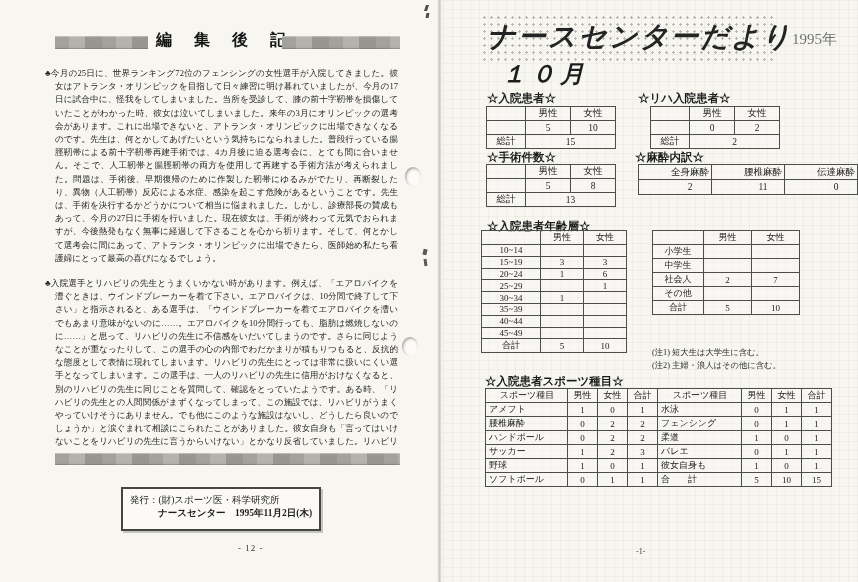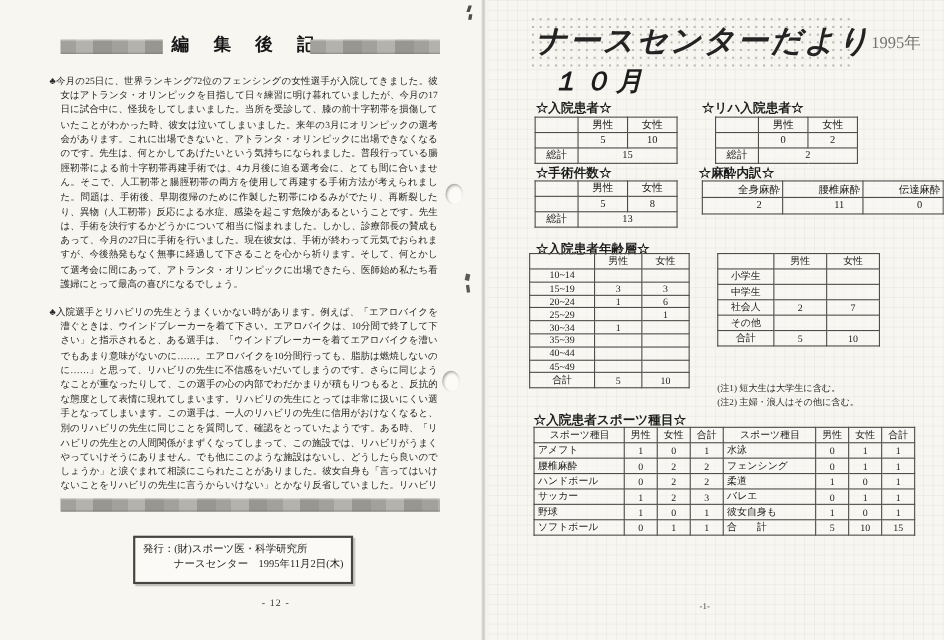--- a/index.html
+++ b/index.html
@@ -28,21 +28,21 @@
   .lp-bar-left{left:55px;top:36px;width:93px;}
   .lp-bar-right{left:282px;top:36px;width:118px;}
   .lp-head{left:156px;top:30px;font-size:16px;font-weight:bold;letter-spacing:9px;color:#161616;}
   .lp-text{left:33px;top:55px;width:377px;height:396px;overflow:hidden;
     font-size:8.6px;line-height:13.2px;text-align:justify;color:#242424;}
   .lp-text p{margin:12px;padding-left:10px;text-indent:-10px;}
   .lp-bar-bottom{left:55px;top:453px;width:345px;height:12px;}
   .pub-box{left:121px;top:487px;width:182px;height:30px;border:2px solid #454541;
     background:#fbfaf6;box-shadow:2px 2px 0 rgba(140,138,132,.45);
     padding:5px 7px;font-size:9.5px;line-height:13px;white-space:nowrap;}
-  .pub-l2{padding-left:28px;}
+  .pub-l2{padding-left:28px;font-weight:bold;}
   .lp-num{left:238px;top:543px;font-size:9px;letter-spacing:1px;color:#333;}
   
   .rp-grid{left:443px;top:0;width:415px;height:582px;
     background-image:linear-gradient(rgba(150,160,140,.09) 1px,transparent 1px),
                      linear-gradient(90deg,rgba(150,160,140,.09) 1px,transparent 1px);
     background-size:9px 9px;}
   .title-dots{left:481px;top:14px;width:296px;height:48px;
     background-image:radial-gradient(circle,#b7b7af 1px,transparent 1.4px);
     background-size:7px 7px;}
   .rp-title{left:487px;top:18px;font-size:28px;font-weight:bold;font-style:italic;

